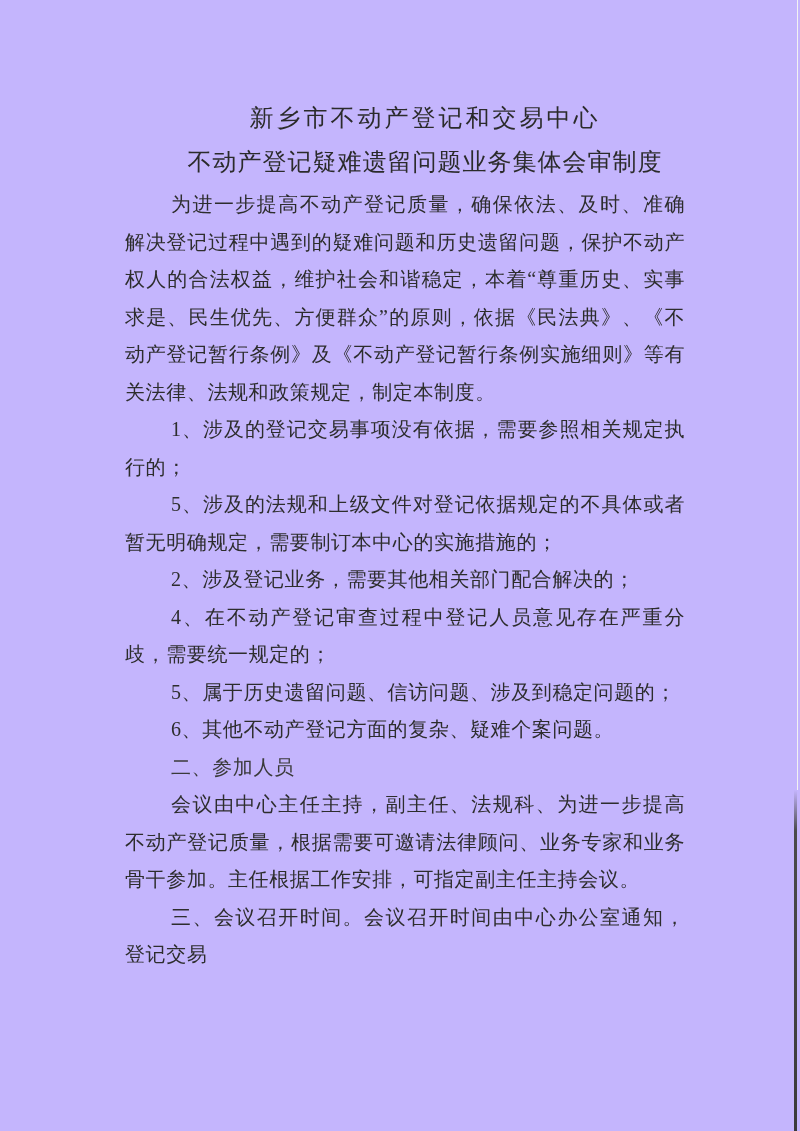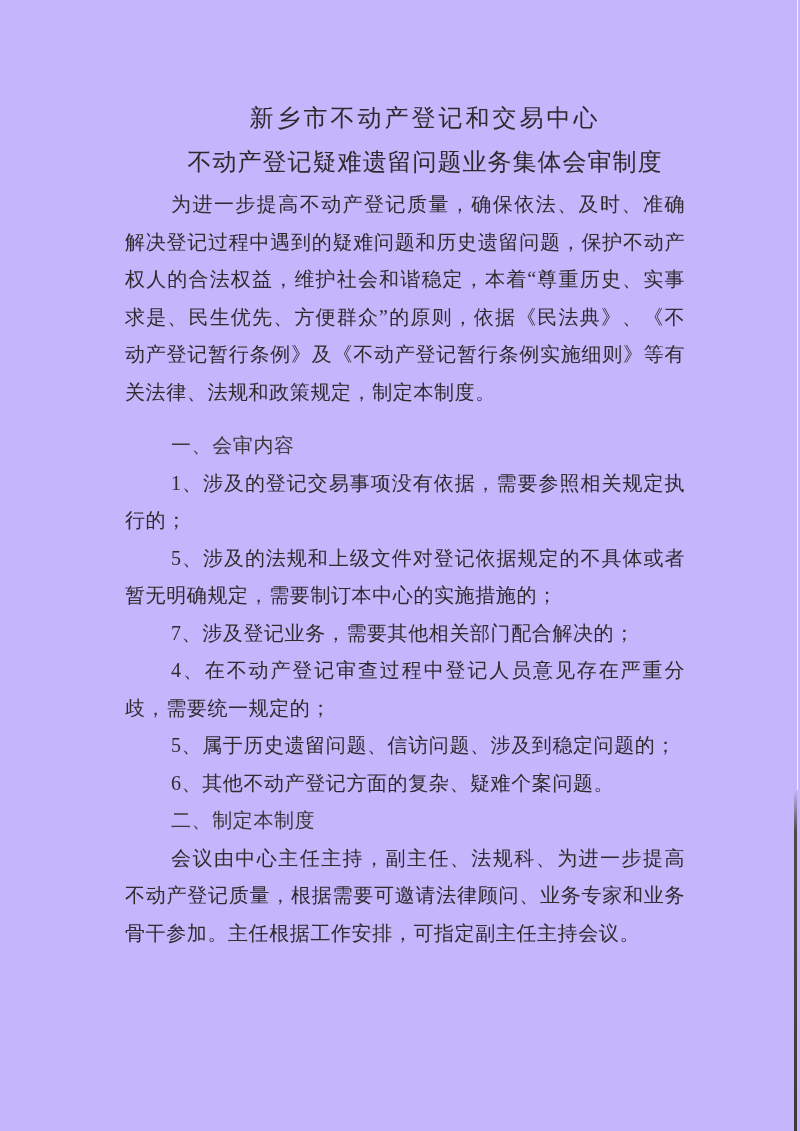--- a/index.html
+++ b/index.html
@@ -78,25 +78,25 @@
 <div class="page">
   <div class="scan-edge-right-faint"></div>
   <div class="scan-edge-right"></div>
 
   <div class="title t1">新乡市不动产登记和交易中心</div>
   <div class="title t2">不动产登记疑难遗留问题业务集体会审制度</div>
 
   <div class="body">
     <p class="para indent">为进一步提高不动产登记质量，确保依法、及时、准确解决登记过程中遇到的疑难问题和历史遗留问题，保护不动产权人的合法权益，维护社会和谐稳定，本着“尊重历史、实事求是、民生优先、方便群众”的原则，依据《民法典》、《不动产登记暂行条例》及《不动产登记暂行条例实施细则》等有关法律、法规和政策规定，制定本制度。</p>
 
-    <p class="para indent gap heading-line">一、会审内容</p>
     <p class="para indent">1、涉及的登记交易事项没有依据，需要参照相关规定执行的；</p>
     <p class="para indent">5、涉及的法规和上级文件对登记依据规定的不具体或者暂无明确规定，需要制订本中心的实施措施的；</p>
-    <p class="para indent">7、涉及登记业务，需要其他相关部门配合解决的；</p>
+    <p class="para indent">2、涉及登记业务，需要其他相关部门配合解决的；</p>
     <p class="para indent">4、在不动产登记审查过程中登记人员意见存在严重分歧，需要统一规定的；</p>
     <p class="para indent">5、属于历史遗留问题、信访问题、涉及到稳定问题的；</p>
     <p class="para indent">6、其他不动产登记方面的复杂、疑难个案问题。</p>
 
-    <p class="para indent heading-line">二、制定本制度</p>
+    <p class="para indent heading-line">二、参加人员</p>
     <p class="para indent">会议由中心主任主持，副主任、法规科、为进一步提高不动产登记质量，根据需要可邀请法律顾问、业务专家和业务骨干参加。主任根据工作安排，可指定副主任主持会议。</p>
 
+    <p class="para indent">三、会议召开时间。会议召开时间由中心办公室通知，登记交易</p>
   </div>
 </div>
 
 </body></html>

